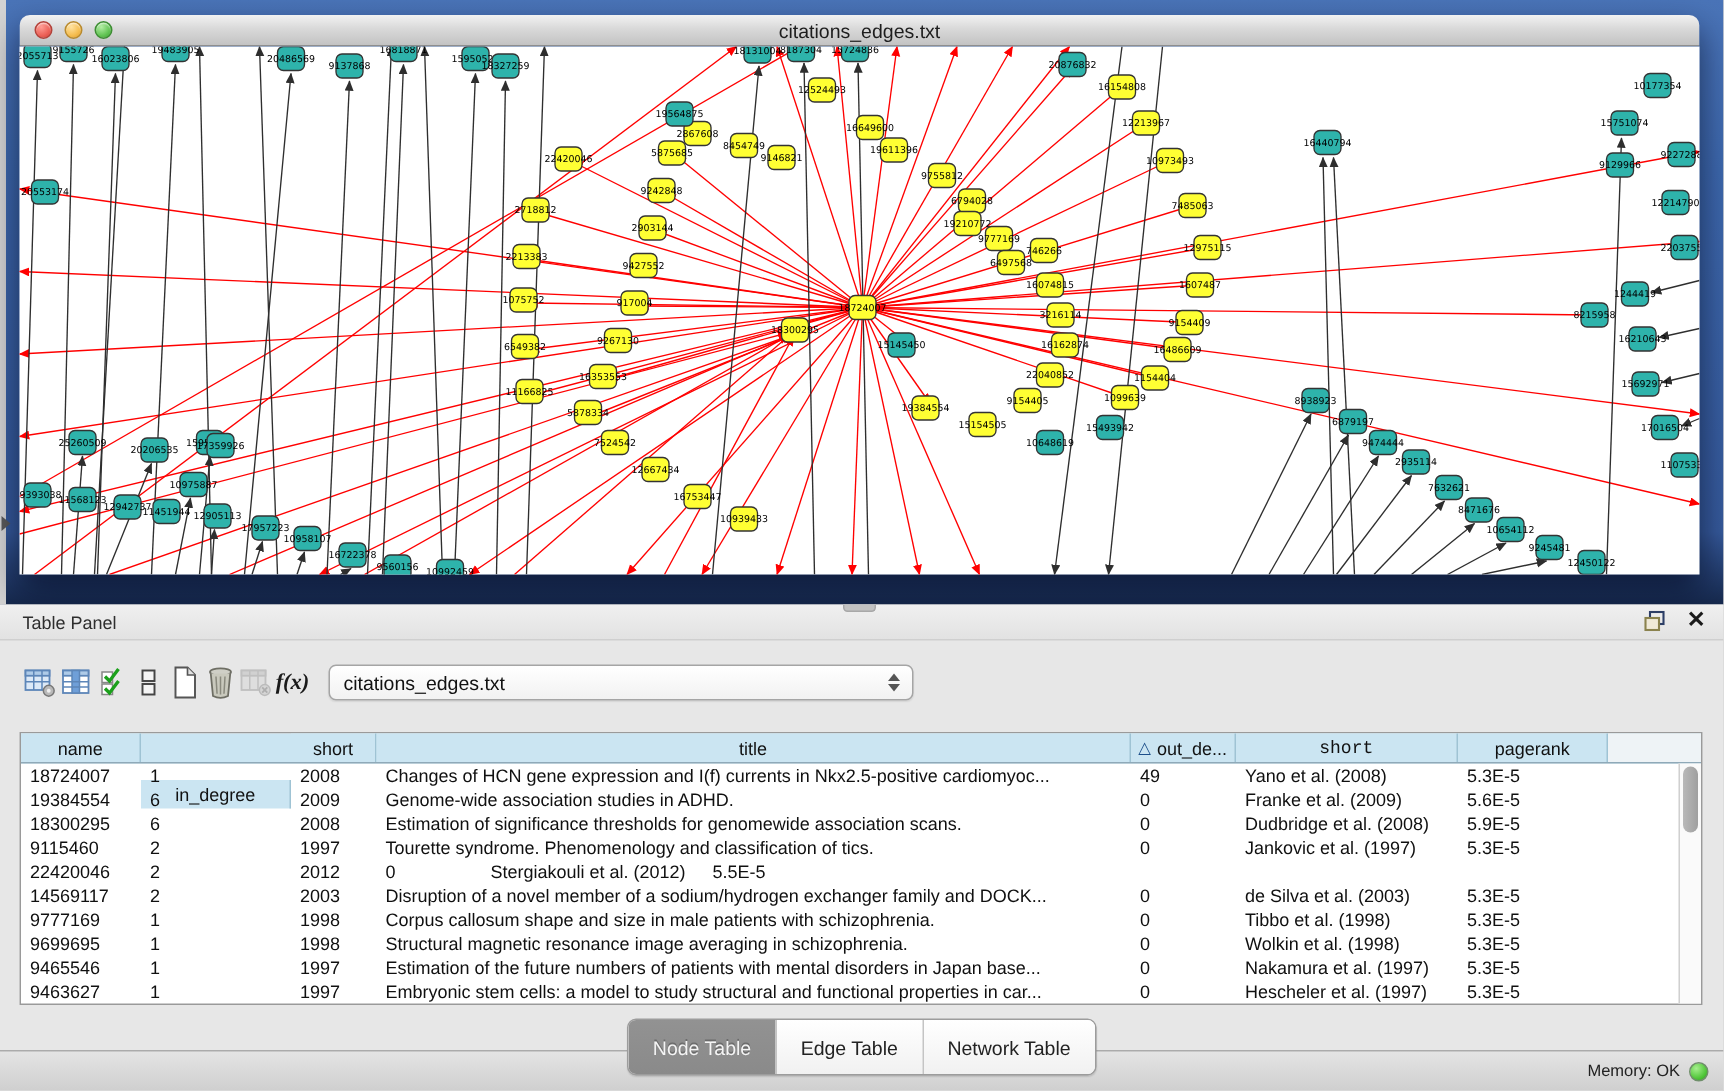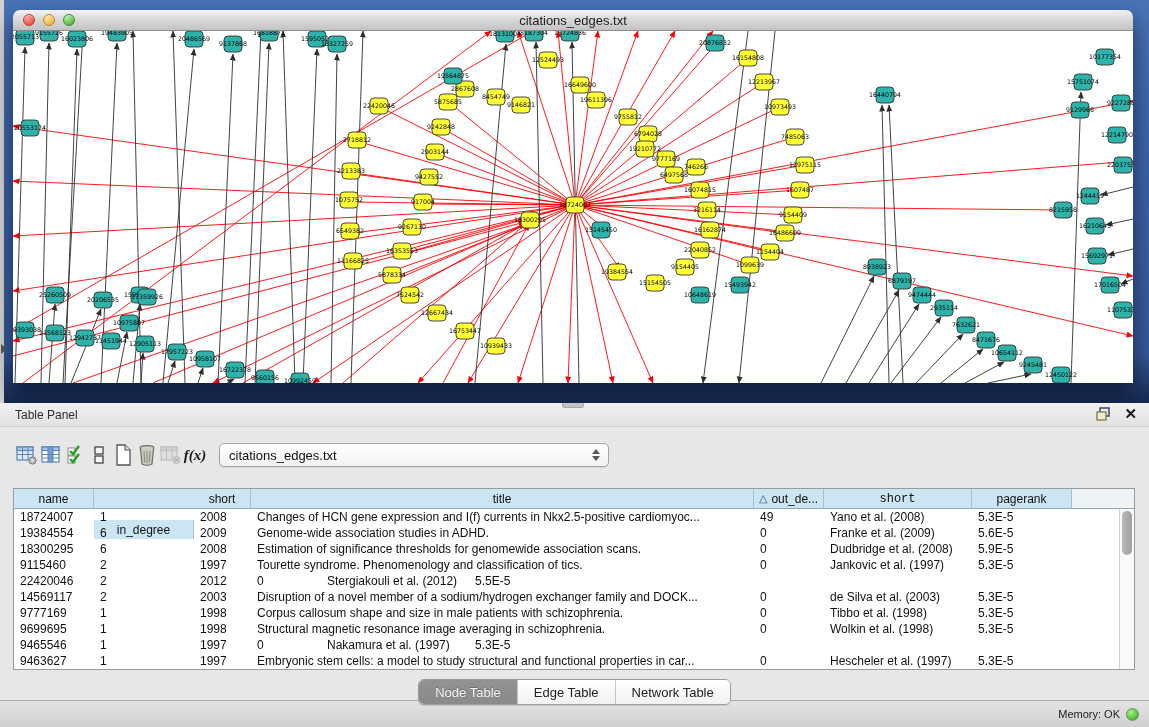--- a/index.html
+++ b/index.html
@@ -52,21 +52,21 @@
   .hcell.filler{flex:1;background:#eef3f6;border-right:none;}
   .sortglyph{color:#1c4e8a;font-size:11px;}
   .tbody{flex:1;overflow:hidden;position:relative;}
   .trow{height:16px;display:flex;align-items:center;}
   .tcell{font-size:12px;color:#101010;padding-left:6px;white-space:nowrap;overflow:hidden;flex:none;}
   .vscroll{position:absolute;right:0;top:20px;bottom:0;width:15px;background:#fafafa;border-left:1px solid #d0d0d0;}
   .vthumb{position:absolute;left:2px;top:2px;width:10px;height:44px;border-radius:5px;background:linear-gradient(90deg,#b9b9b9,#9f9f9f);}
 
   .tabs{position:absolute;left:0;right:0;top:252px;display:flex;justify-content:center;}
   .seg{display:flex;border:1px solid #9c9c9c;border-radius:6px;overflow:hidden;background:#fdfdfd;box-shadow:0 1px 1px rgba(0,0,0,.12);}
-  .seg-item{height:24px;padding:12px 16px;font-size:13px;display:flex;align-items:center;color:#222;border-right:1px solid #c4c4c4;background:linear-gradient(180deg,#ffffff,#f1f1f1);}
+  .seg-item{height:36px;padding:12px 16px;font-size:13px;display:flex;align-items:center;color:#222;border-right:1px solid #c4c4c4;background:linear-gradient(180deg,#ffffff,#f1f1f1);}
   .seg-item:last-child{border-right:none;}
   .seg-item.active{background:linear-gradient(180deg,#929292,var(--tab-active));color:#f4f4f4;text-shadow:0 -1px 0 rgba(0,0,0,.25);}
 
   .statusbar{height:27px;flex:none;border-top:1px solid #ababab;background:linear-gradient(180deg,#e4e4e4,#cfcfcf);display:flex;align-items:center;justify-content:flex-end;padding-right:10px;gap:6px;}
   .mem-label{font-size:11px;color:#222;}
   .memdot{width:13px;height:13px;border-radius:50%;background:radial-gradient(circle at 35% 30%,#a6ef8e,var(--memory-green) 65%,#2f9c1e);border:1px solid #6f8f6a;}
 </style>
 </head>
 <body>
 
@@ -794,20 +794,21 @@
               <div class="tcell" style="width: 57px;">1998</div>
               <div class="tcell" style="width: 503px;">Structural magnetic resonance image averaging in schizophrenia.</div>
               <div class="tcell" style="width: 70px;">0</div>
               <div class="tcell" style="width: 148px;">Wolkin et al. (1998)</div>
               <div class="tcell" style="width: 100px;">5.3E-5</div>
             </div>
             <div class="trow">
               <div class="tcell" style="width: 80px;">9465546</div>
               <div class="tcell" style="width: 100px;">1</div>
               <div class="tcell" style="width: 57px;">1997</div>
+              <div class="tcell" style="width: 503px;">Estimation of the future numbers of patients with mental disorders in Japan base...</div>
               <div class="tcell" style="width: 70px;">0</div>
               <div class="tcell" style="width: 148px;">Nakamura et al. (1997)</div>
               <div class="tcell" style="width: 100px;">5.3E-5</div>
             </div>
             <div class="trow">
               <div class="tcell" style="width: 80px;">9463627</div>
               <div class="tcell" style="width: 100px;">1</div>
               <div class="tcell" style="width: 57px;">1997</div>
               <div class="tcell" style="width: 503px;">Embryonic stem cells: a model to study structural and functional properties in car...</div>
               <div class="tcell" style="width: 70px;">0</div>

